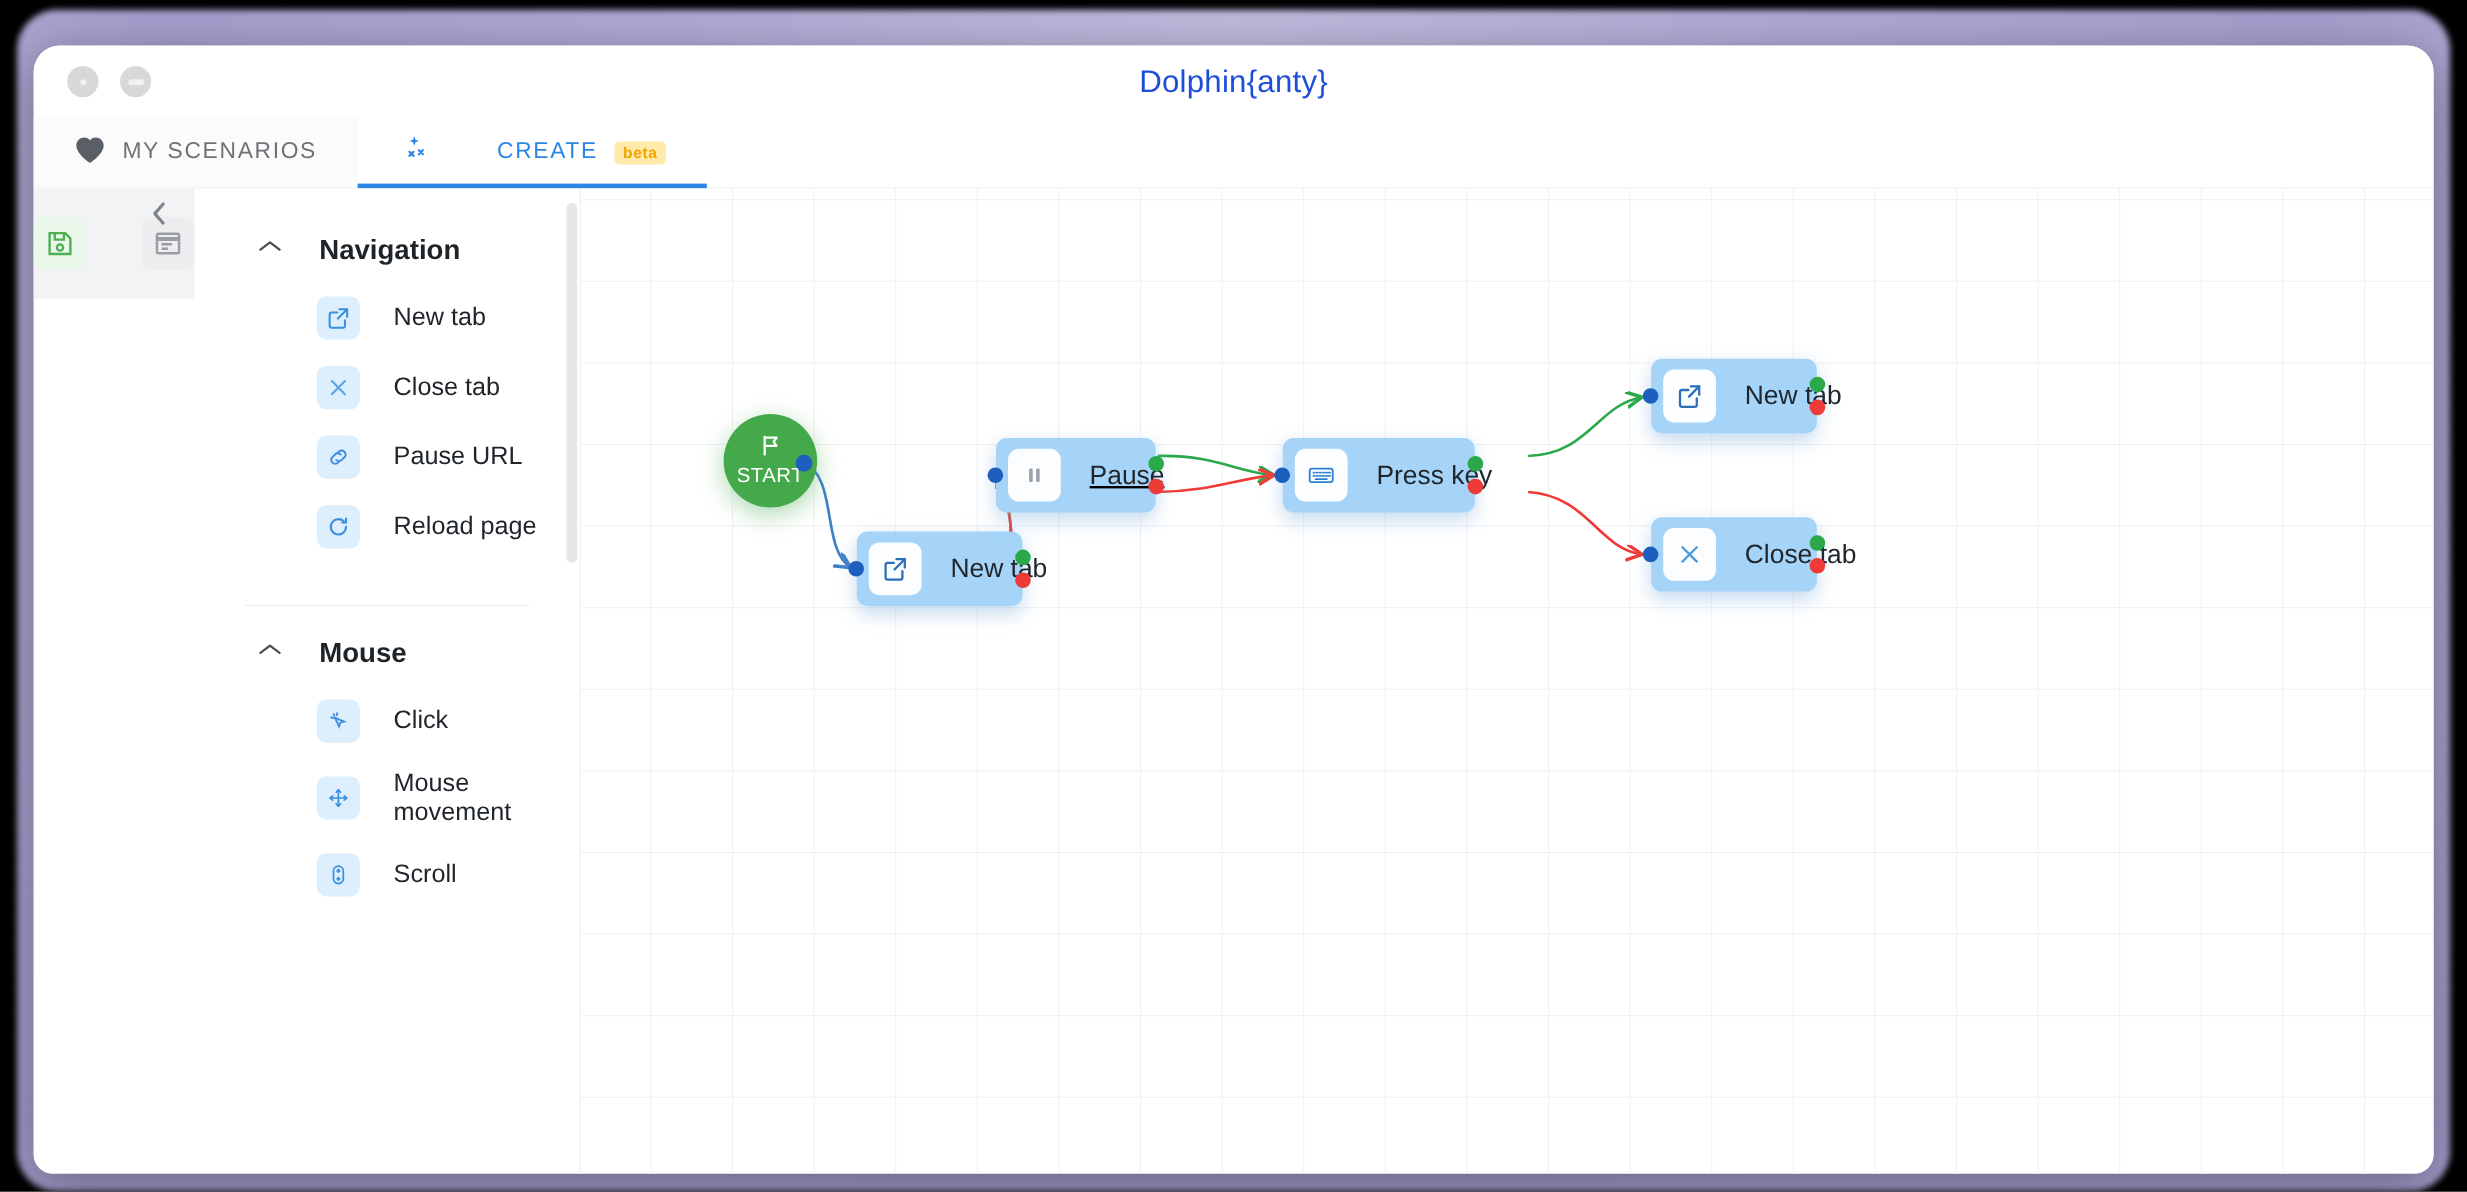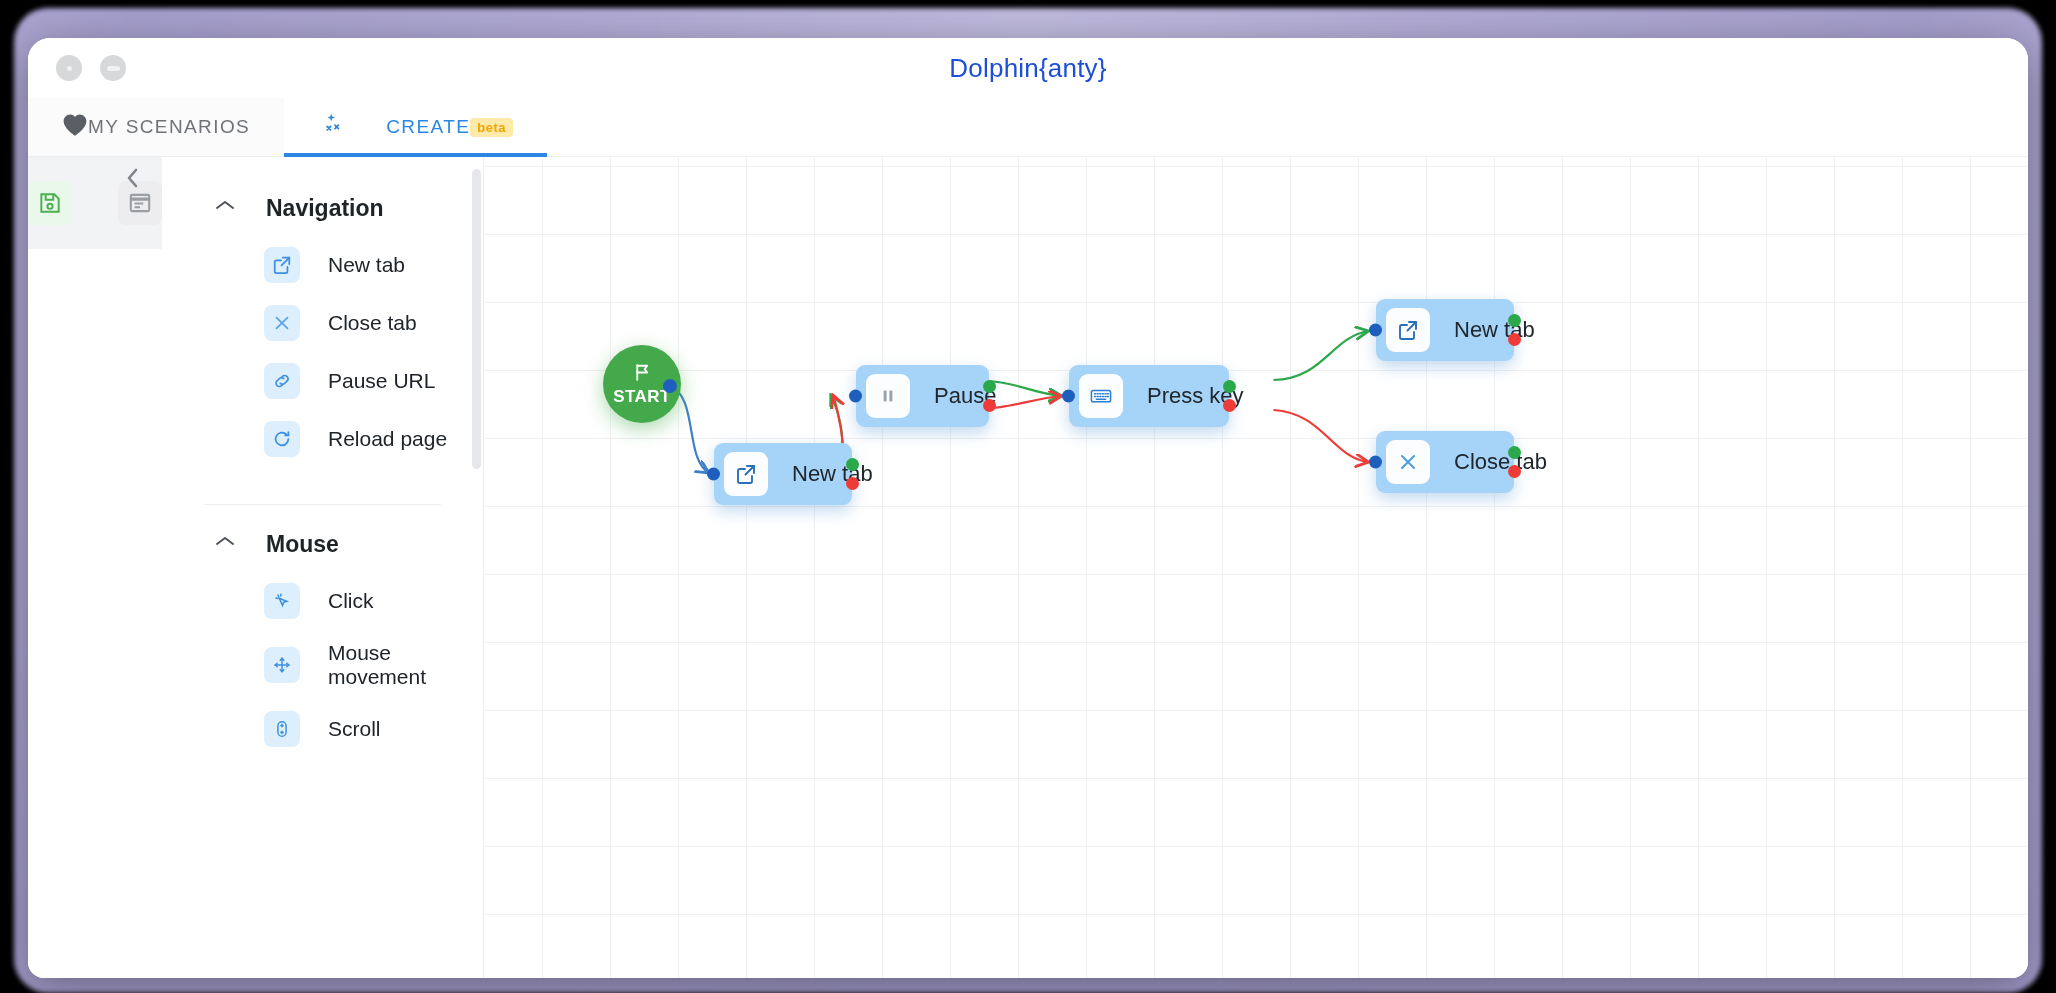--- a/index.html
+++ b/index.html
@@ -48,21 +48,21 @@
   #app-title{
     position:absolute;left:0;right:0;text-align:center;
     font-size:26px;color:#1d4ed8;letter-spacing:.2px;
   }
   
   #tabstrip{
     height:58px;display:flex;align-items:stretch;
     border-bottom:1px solid #eceef0;background:#fff;position:relative;
   }
   .tab{
-    display:flex;align-items:center;padding:0 34px;
+    display:flex;align-items:center;gap:14px;padding:0 34px;
     cursor:pointer;position:relative;background:#fbfbfc;
   }
   .tab.active{background:#fff;}
   .tab.active::after{
     content:"";position:absolute;left:0;right:0;bottom:-1px;height:4px;background:#2b87e3;
   }
   .tab-label{font-size:19px;letter-spacing:1.4px;color:#6f7378;}
   .tab.active .tab-label{color:#2b87e3;margin-left:38px;}
   .beta{
     background:#ffeaa9;color:#f0a500;font-size:13px;font-weight:bold;
@@ -139,21 +139,21 @@
   .port{position:absolute;width:13px;height:13px;border-radius:50%;}
   .port.in{background:#1e5fbe;left:-7px;top:50%;transform:translateY(-50%);}
   .port.ok{background:#2aa84a;right:-7px;top:15px;}
   .port.err{background:#ef3b37;right:-7px;bottom:15px;}
   #start-node{
     position:absolute;width:78px;height:78px;border-radius:50%;background:#44a94a;
     display:flex;flex-direction:column;align-items:center;justify-content:center;
     color:#fff;box-shadow:0 6px 20px rgba(70,170,80,.45);cursor:pointer;
   }
   #start-node .flag{font-size:20px;line-height:1;margin-bottom:1px;}
-  #start-node .stxt{font-size:17px;font-weight:bold;letter-spacing:.4px;}
+  #start-node .stxt{font-size:17px;font-weight:normal;letter-spacing:.4px;}
   #start-port{position:absolute;width:14px;height:14px;border-radius:50%;background:#1e5fbe;}
   svg.edges{position:absolute;inset:0;width:100%;height:100%;pointer-events:none;}
 </style>
 </head>
 <body>
 
 <div id="backdrop"></div>
 <div id="halo"></div>
 
 <div id="window">
@@ -370,21 +370,21 @@
               <path d="M19 3l-8.5 8.5"></path>
               <path d="M17 13v5.2a1.8 1.8 0 0 1-1.8 1.8H4.8A1.8 1.8 0 0 1 3 18.2V7.8A1.8 1.8 0 0 1 4.8 6H10"></path>
           </svg>
         </span>
         <span class="n-label">New tab</span>
         <span class="port in"></span>
         <span class="port ok"></span>
         <span class="port err"></span>
       </div>
 
-      <div class="node" style="left:372px;top:208px;width:133px;">
+      <div class="node" style="left:346px;top:208px;width:133px;text-decoration:underline;">
         <span class="n-icon">
           <svg width="20" height="20" viewBox="0 0 20 20">
               <rect x="5.6" y="4.4" width="3" height="11.2" rx="1" fill="#9aa3ac"></rect>
               <rect x="11.4" y="4.4" width="3" height="11.2" rx="1" fill="#9aa3ac"></rect>
             </svg>
         </span>
         <span class="n-label">Pause</span>
         <span class="port in"></span>
         <span class="port ok"></span>
         <span class="port err"></span>

